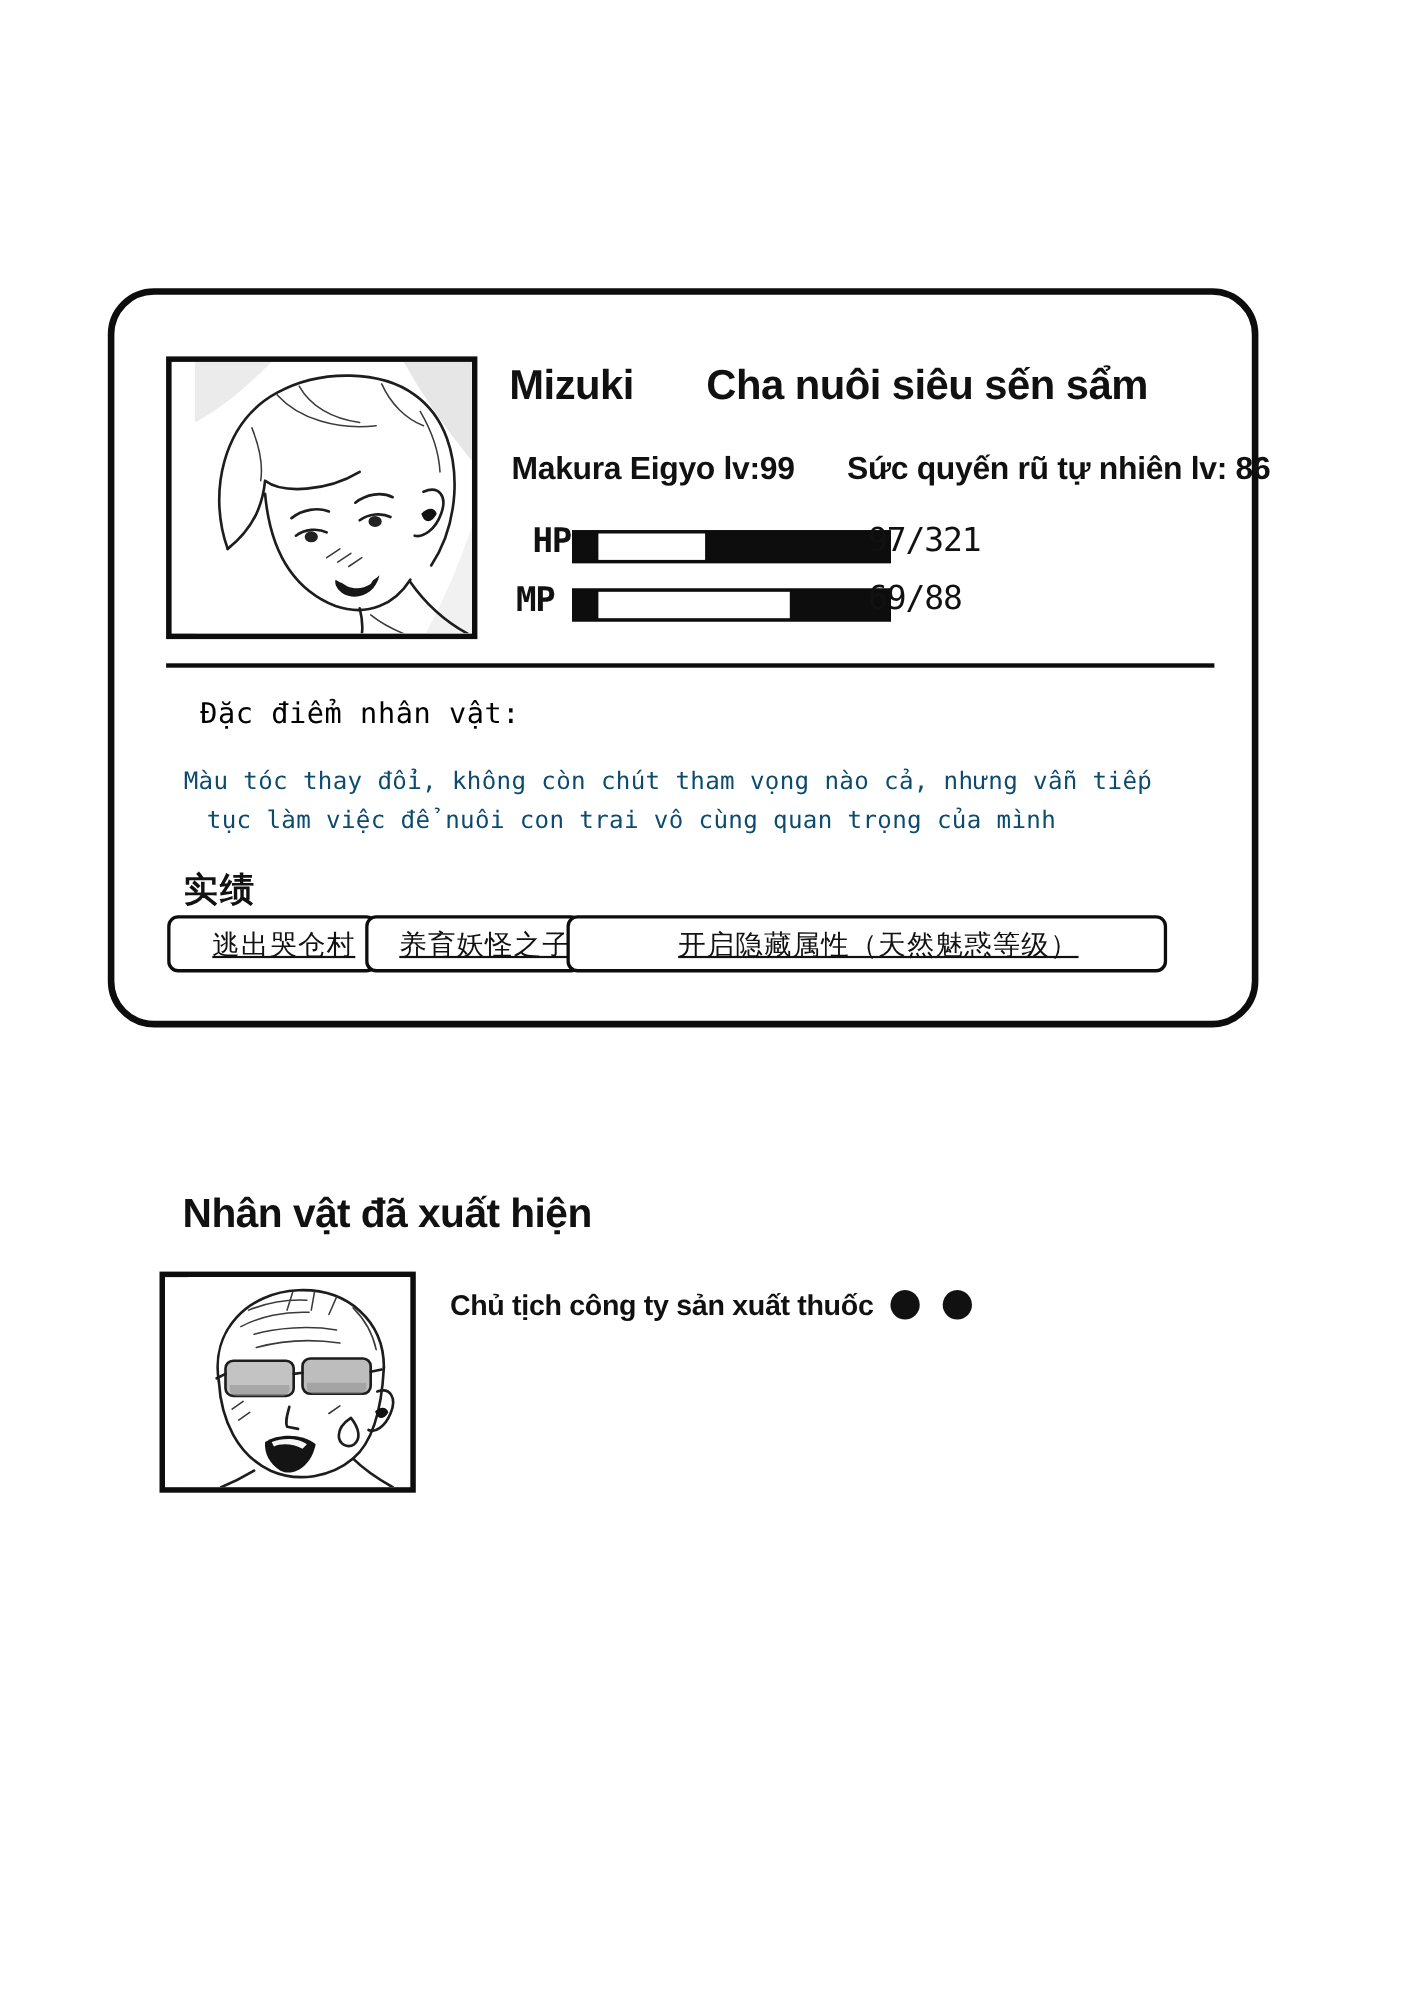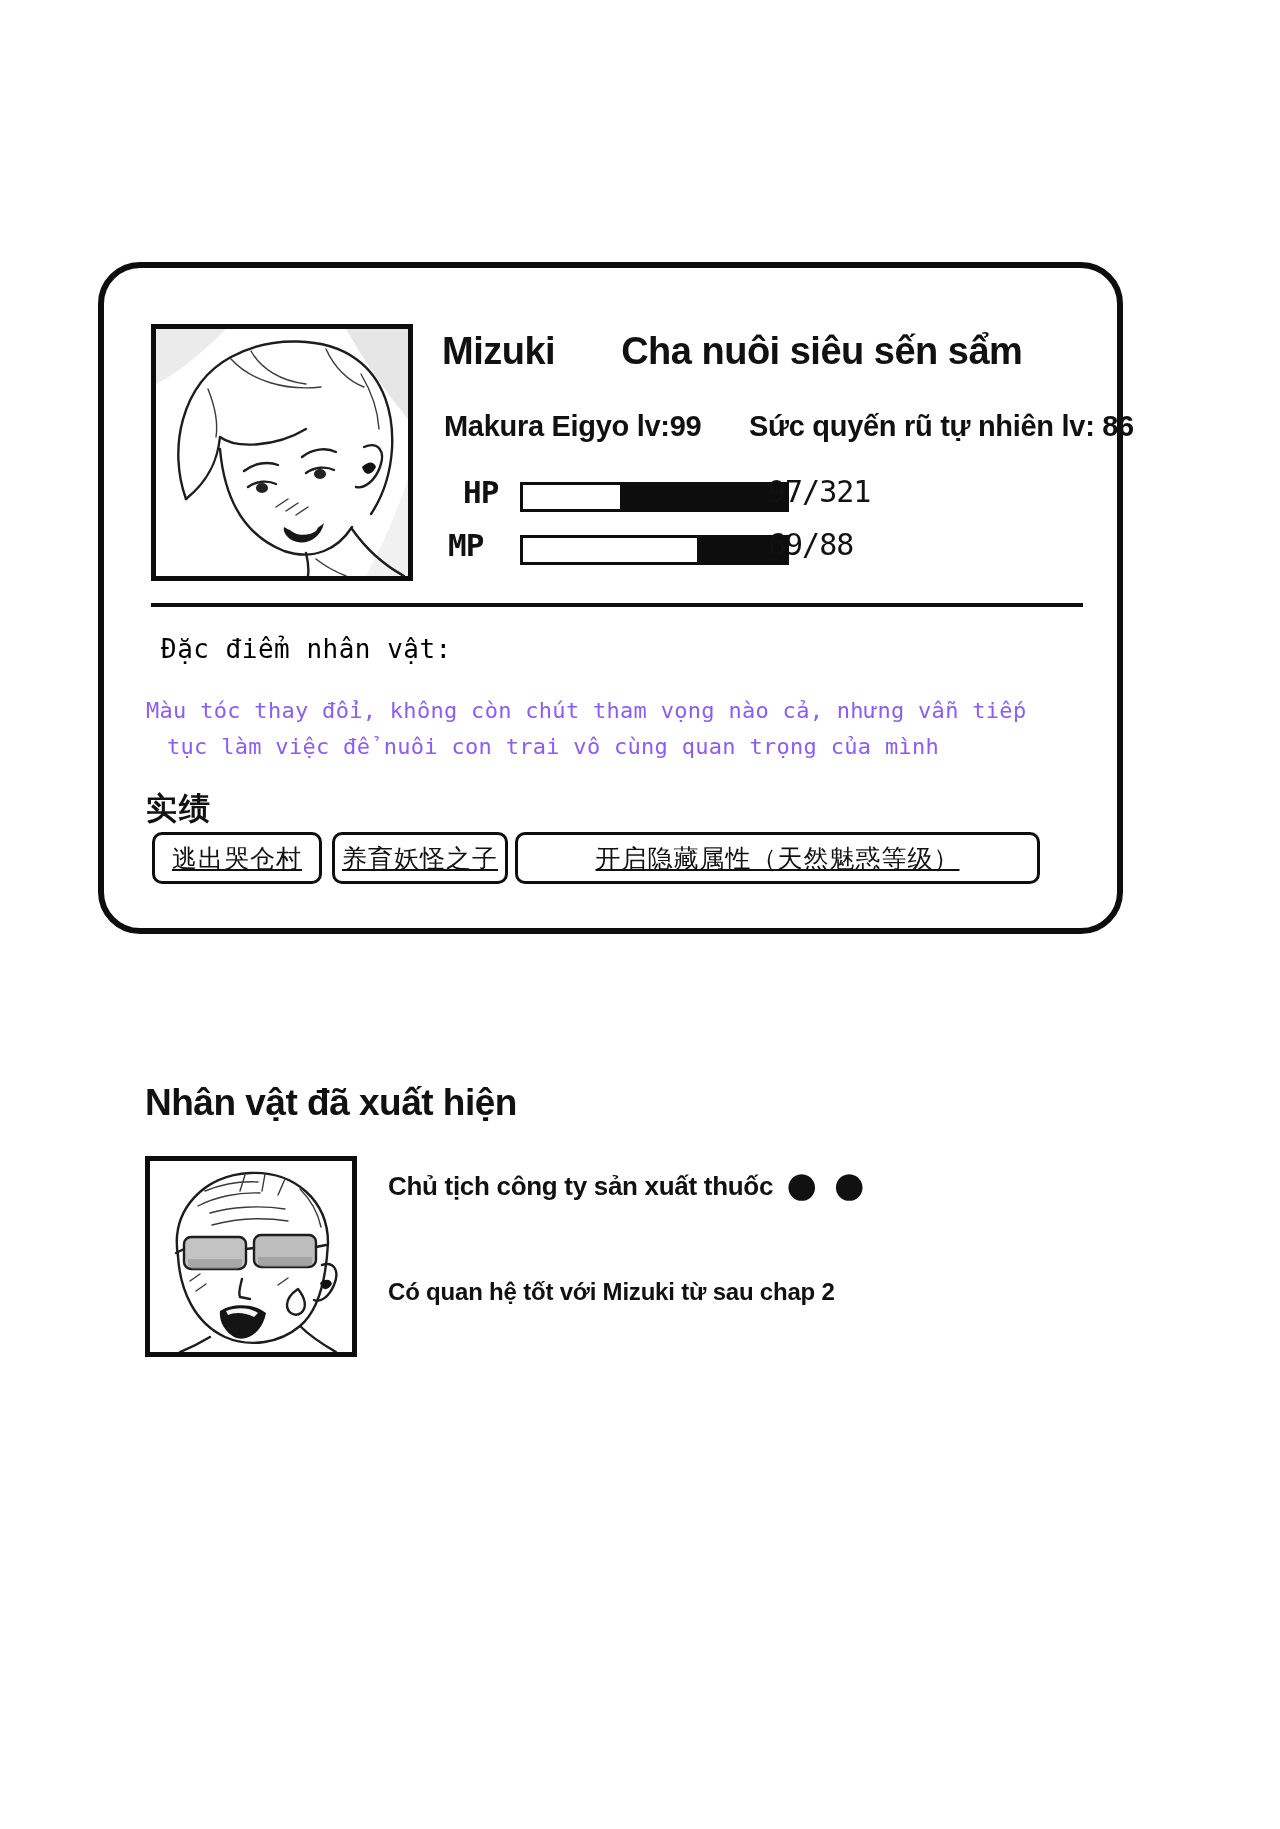--- a/index.html
+++ b/index.html
@@ -1,35 +1,35 @@
 <!DOCTYPE html>
 <html><head>
 <meta charset="utf-8">
 <style>
   html,body{margin:0;padding:0;background:#ffffff;}
   #page{position:relative;width:1280px;height:1829px;background:#ffffff;overflow:hidden;
         font-family:"Liberation Sans",sans-serif;color:#111;}
-  .abs{position:absolute;}
+  .abs{position:absolute;padding-left:21px;}
   
   .card{left:98px;top:262px;width:1013px;height:660px;border:6px solid #0d0d0d;border-radius:42px;background:#fff;}
   .portrait{border:5px solid #0d0d0d;background:#fff;overflow:hidden;}
   .p1{left:47px;top:56px;width:252px;height:247px;}
   .title-row{left:338px;top:62px;display:flex;gap:66px;align-items:baseline;white-space:nowrap;}
   .name{font-size:38px;font-weight:800;letter-spacing:-0.5px;}
   .epithet{font-size:38px;font-weight:800;letter-spacing:-0.5px;}
   .stat{font-size:29px;font-weight:700;letter-spacing:-0.3px;white-space:nowrap;}
   .stat-l{left:340px;top:142px;}
   .stat-r{left:645px;top:142px;}
   .gauge-label{font-family:"DejaVu Sans Mono",monospace;font-size:31px;font-weight:700;letter-spacing:-1px;}
   .gauge-value{font-family:"DejaVu Sans Mono",monospace;font-size:30px;font-weight:500;letter-spacing:-1px;text-align:left;width:200px;}
   .bar{width:263px;height:24px;border:3px solid #0d0d0d;background:#0d0d0d;}
   .bar-cur{height:100%;background:#ffffff;}
   .divider{left:47px;top:335px;width:932px;height:4px;background:#0d0d0d;}
   .traits-h{left:57px;top:366px;font-family:"DejaVu Sans Mono",monospace;font-size:26px;font-weight:500;color:#000000;letter-spacing:0.5px;white-space:nowrap;}
-  .traits-line{font-family:"DejaVu Sans Mono",monospace;font-size:22px;color:#8b5cf6;letter-spacing:0.3px;white-space:nowrap;}
+  .traits-line{font-family:"DejaVu Sans Mono",monospace;font-size:22px;color:#0c4a6e;letter-spacing:0.3px;white-space:nowrap;}
   .cjk-h{left:42px;top:520px;font-size:31px;font-weight:600;letter-spacing:2px;}
   .badge{top:564px;height:46px;border:3px solid #0d0d0d;border-radius:10px;background:#fff;
          display:flex;align-items:center;justify-content:center;font-size:25px;font-weight:500;letter-spacing:1px;white-space:nowrap;text-decoration:underline;}
   
   .section-h{left:145px;top:1082px;font-size:37px;font-weight:800;letter-spacing:-0.5px;white-space:nowrap;}
   .p2{left:145px;top:1156px;width:202px;height:191px;}
   .char-title-row{left:388px;top:1168px;display:flex;align-items:center;white-space:nowrap;}
   .char-title{font-size:26px;font-weight:800;letter-spacing:-0.3px;}
   .dots{font-size:62px;line-height:40px;letter-spacing:10px;margin-left:10px;margin-top:-4px;}
   .char-note{left:388px;top:1278px;font-size:24px;font-weight:700;letter-spacing:-0.2px;white-space:nowrap;}
@@ -145,15 +145,14 @@
       <path class="thin" d="M40,120 l10,-7 M46,130 l10,-7 M128,124 l10,-7"></path>
 
       <path class="ln" d="M60,176 C50,182 40,187 30,191 M150,165 C160,175 172,183 186,191"></path>
     </svg>
   </div>
 
   <div class="abs char-title-row">
     <span class="char-title">Chủ tịch công ty sản xuất thuốc</span>
     <span class="dots">●●</span>
   </div>
-  <div class="abs char-note">Có quan hệ tốt với Mizuki từ sau chap 2</div>
 
 </div>
 
 </body></html>

